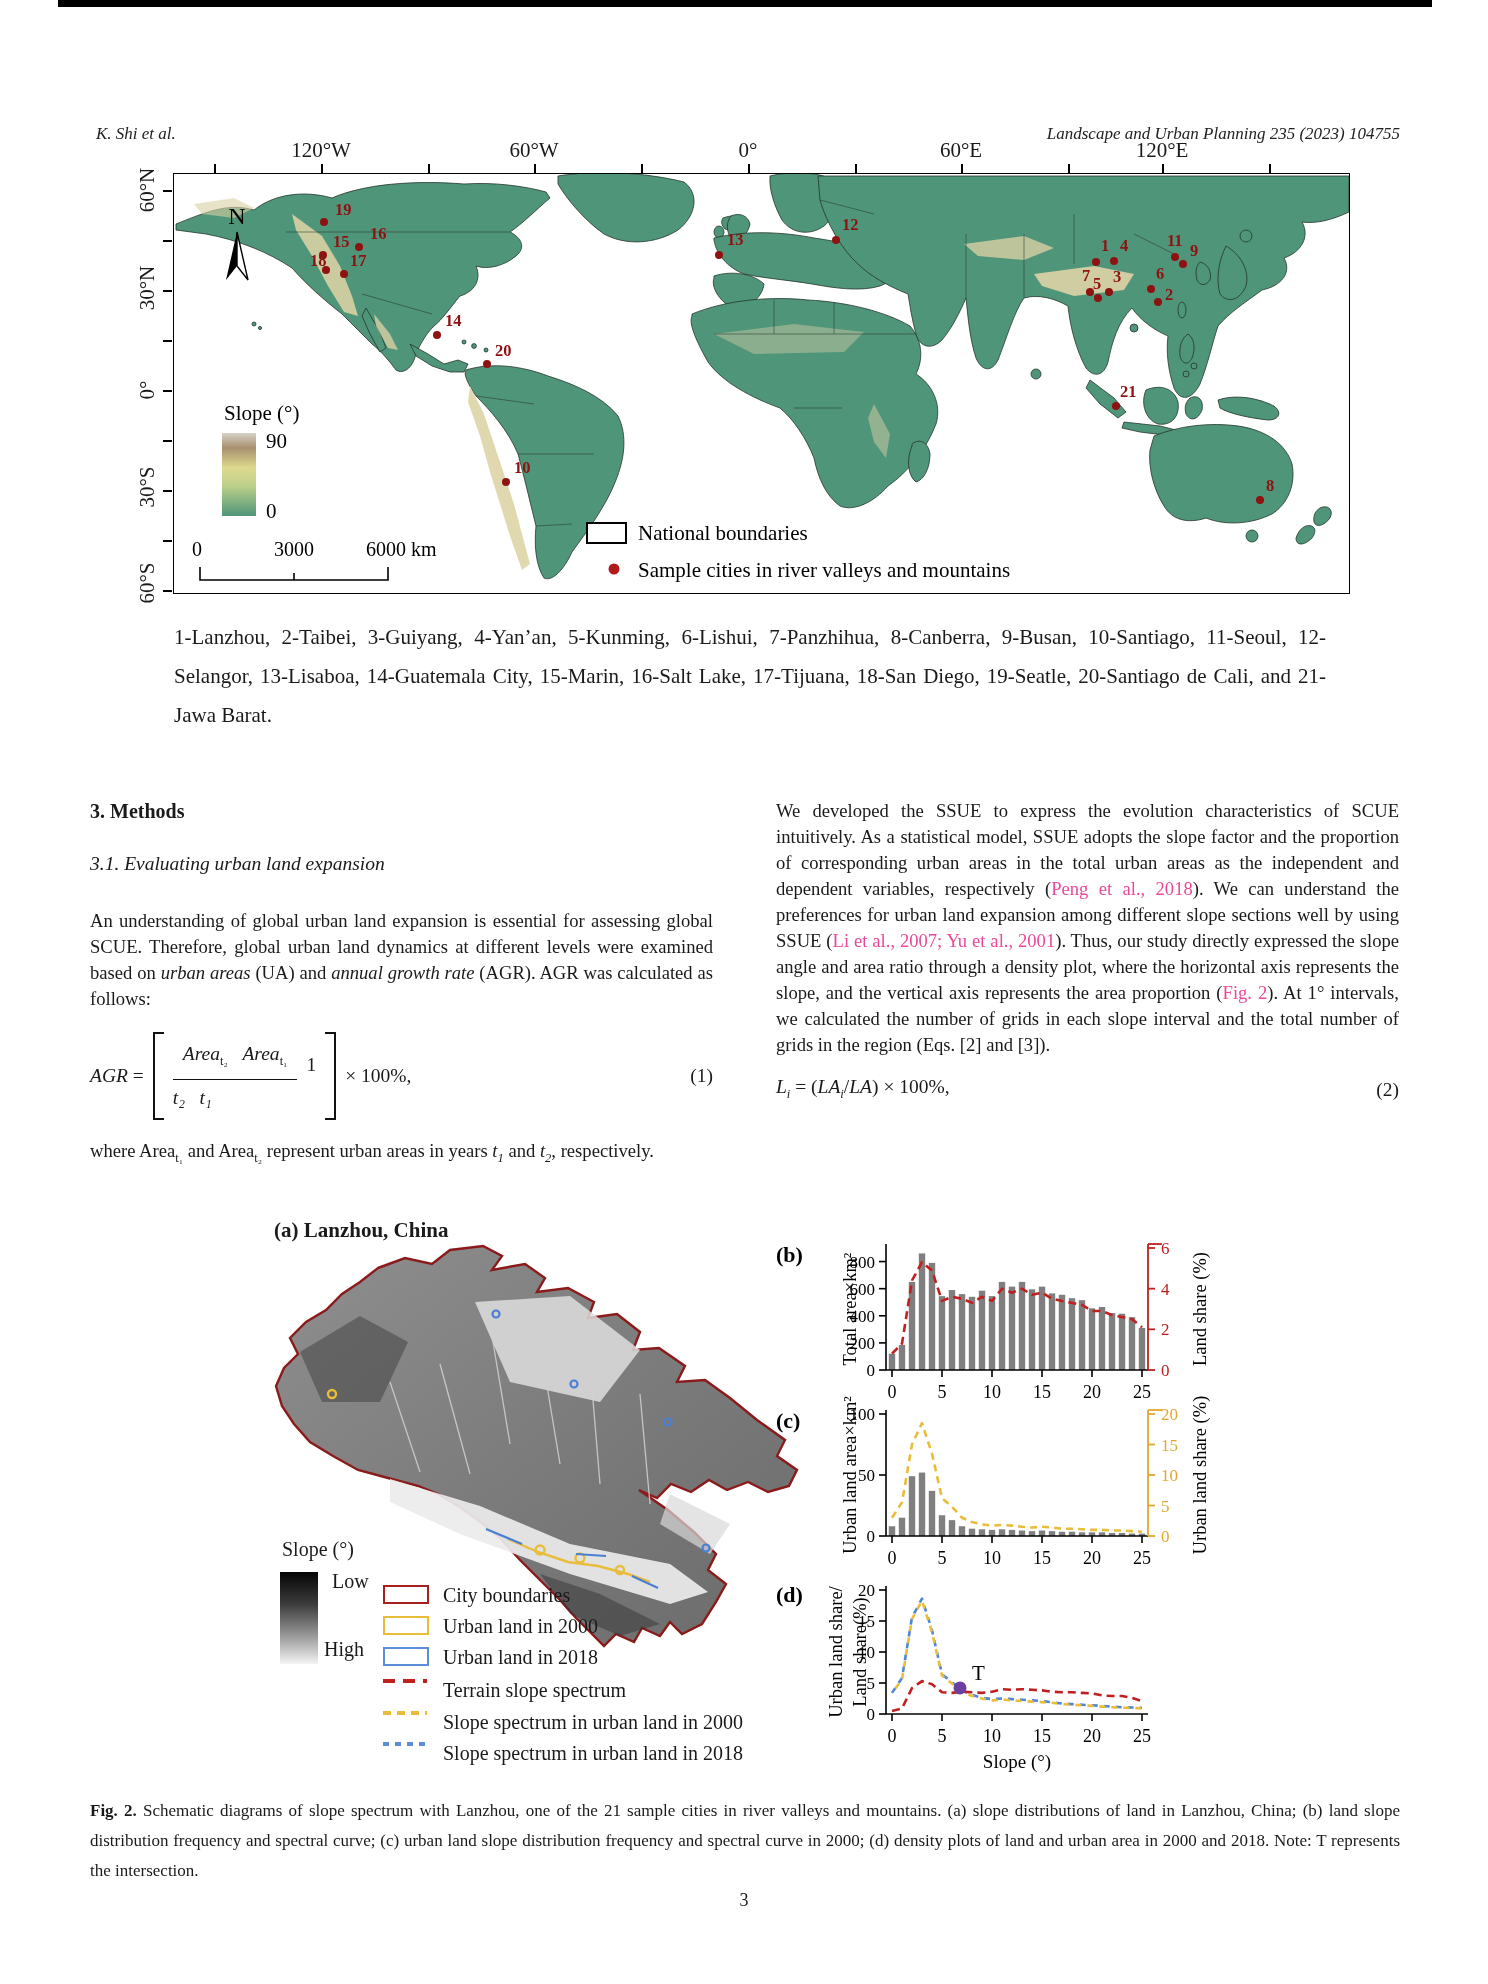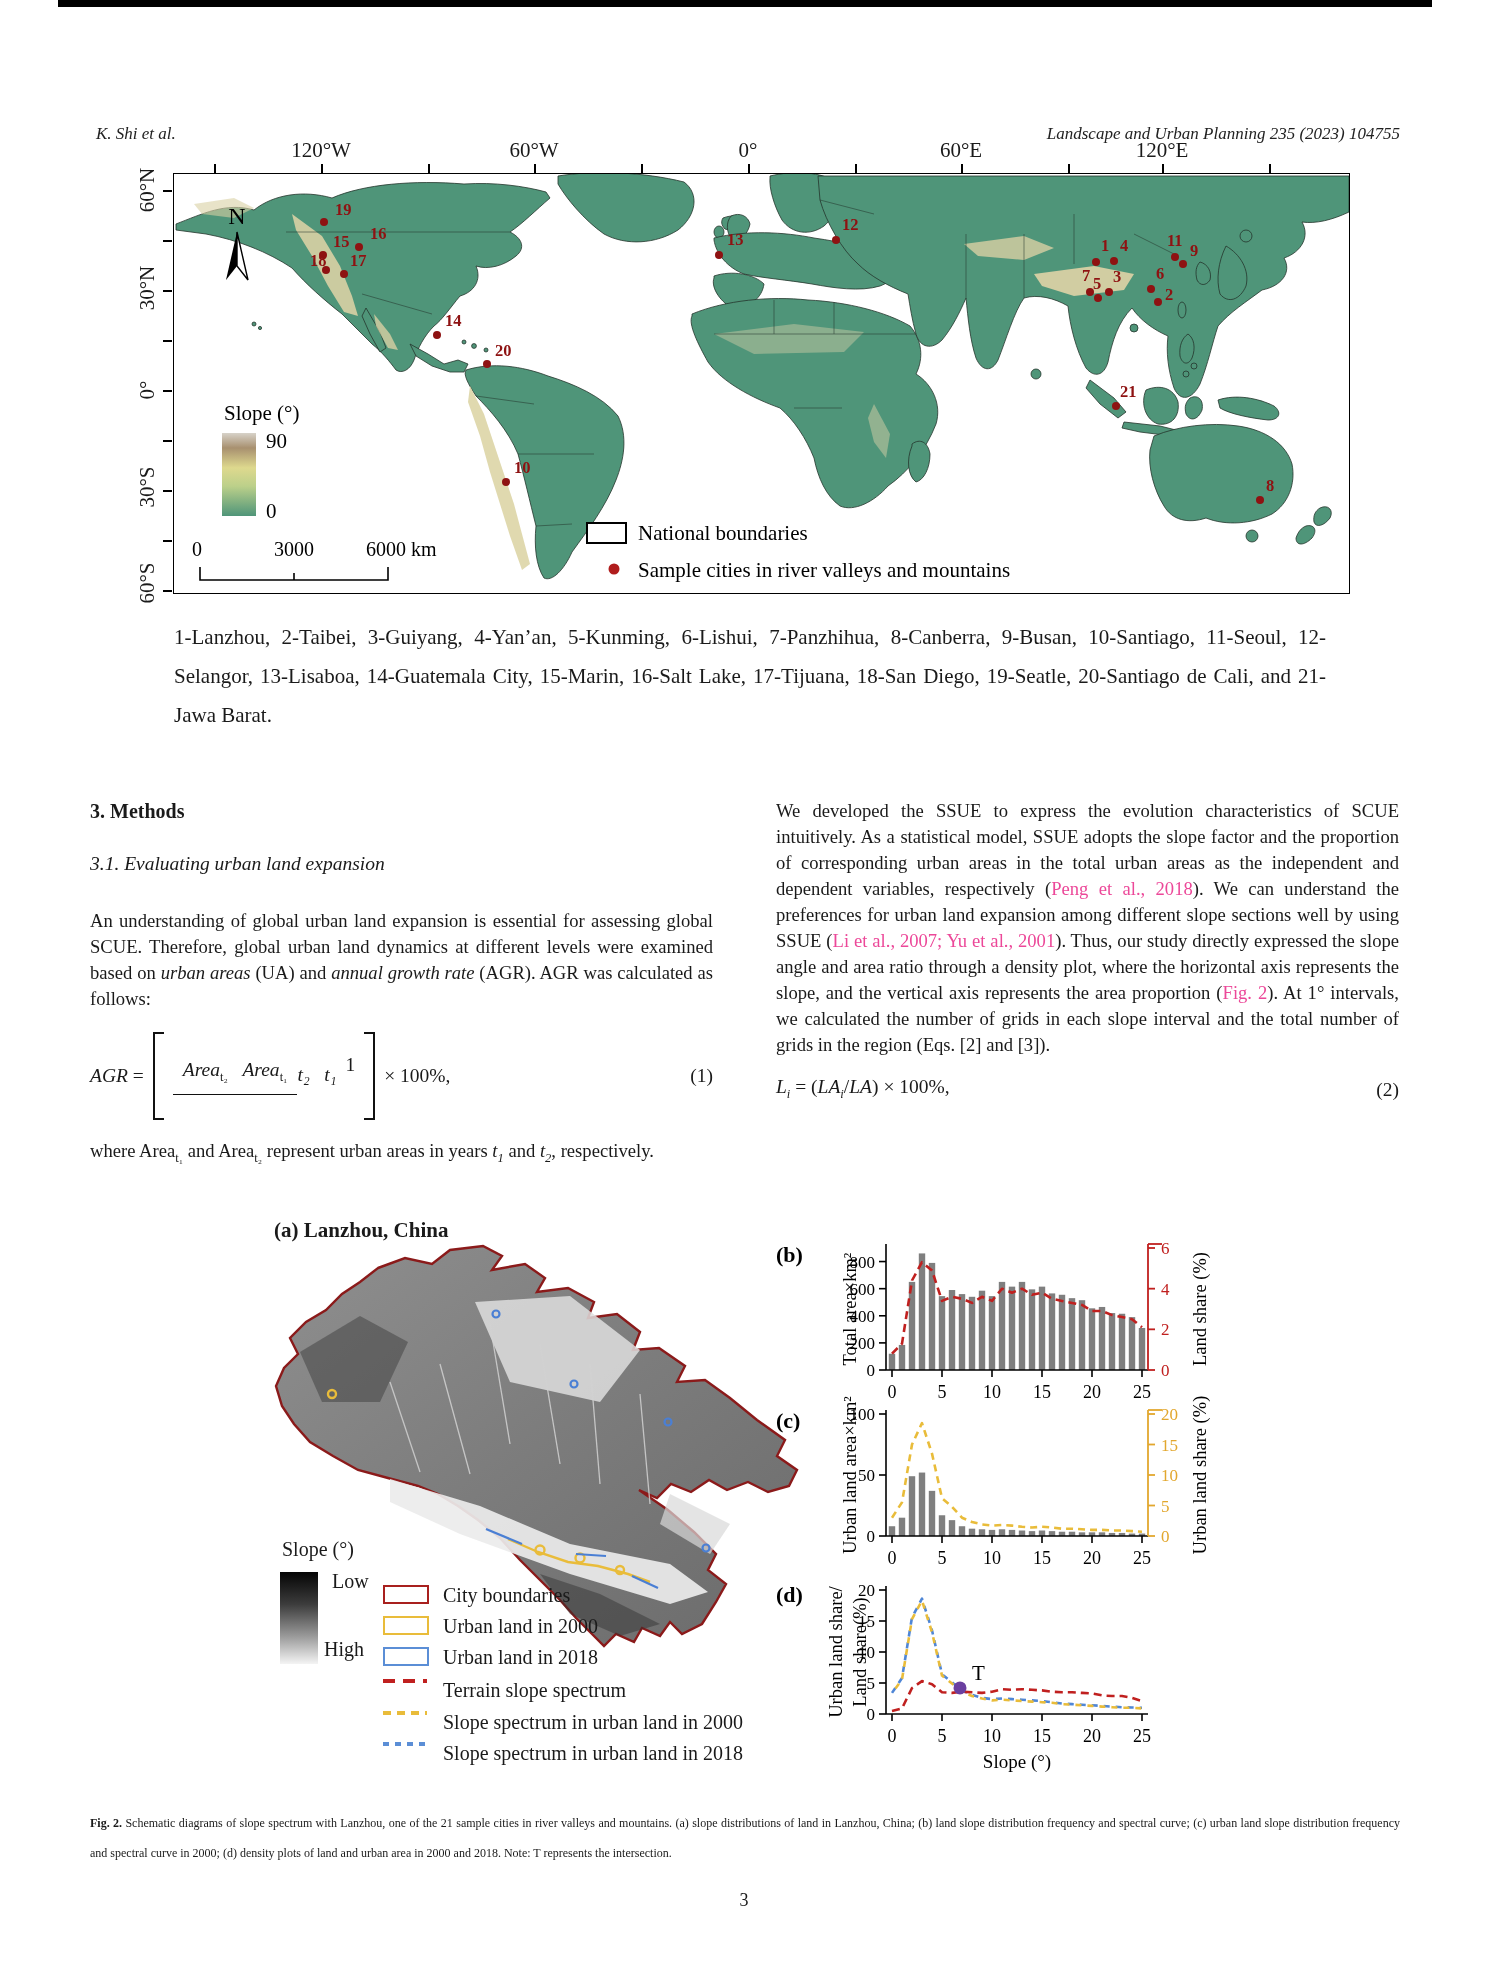--- a/index.html
+++ b/index.html
@@ -30,43 +30,43 @@
   .col h3{font-size:19.5px;margin:0 0 31px 0;font-weight:normal;font-style:italic;}
   .just{text-align:justify;margin:0;}
   .link{color:#ec4899;cursor:pointer;}
   sub{font-size:12.5px;}
 
   .equation{display:flex;align-items:center;gap:9px;font-size:19.5px;position:relative;
             margin:16px 0 14px 0;height:96px;}
   .lbr,.rbr{width:9px;height:84px;flex:0 0 auto;}
   .lbr{border-left:2px solid #111;border-top:2px solid #111;border-bottom:2px solid #111;}
   .rbr{border-right:2px solid #111;border-top:2px solid #111;border-bottom:2px solid #111;}
-  .frac{display:inline-flex;flex-direction:row;}
+  .frac{display:inline-flex;flex-direction:column;}
   .fnum{padding:0 10px 5px 10px;border-bottom:1.6px solid #111;}
   .fden{padding-top:5px;}
   .eqnum{position:absolute;right:0;}
   .eq2{height:40px;margin:12px 0 0 0;}
 
   
   .fig2a{position:absolute;left:240px;top:1232px;width:570px;height:550px;}
   .f2a-title{position:absolute;left:34px;top:-14px;font-size:21px;font-weight:bold;}
   .fig2a svg{position:absolute;left:0;top:0;}
   .f2a-slope-title{position:absolute;left:42px;top:306px;font-size:20px;}
   .f2a-grad{position:absolute;left:40px;top:340px;width:38px;height:92px;
             background:linear-gradient(#050505,#3c3c3c 35%,#9a9a9a 70%,#f4f4f4);}
   .f2a-low{position:absolute;left:92px;top:338px;font-size:20px;}
   .f2a-high{position:absolute;left:84px;top:406px;font-size:20px;}
   .f2a-row{position:absolute;left:143px;height:24px;}
   .f2a-swatch{position:absolute;left:0;top:1px;width:42px;height:15px;border-style:solid;border-width:2.4px;background:#fff;}
   .f2a-dash{position:absolute;left:0;top:8px;width:44px;height:4px;}
   .f2a-lab{position:absolute;left:60px;top:0;font-size:20px;white-space:nowrap;}
 
   .chart{position:absolute;overflow:visible;}
-  .f2-caption{position:absolute;left:90px;top:1796px;width:1310px;font-size:12px;
-              line-height:30px;text-align:justify;margin-top:12px;}
+  .f2-caption{position:absolute;left:90px;top:1796px;width:1310px;font-size:17px;
+              line-height:30px;text-align:justify;}
   .pageno{position:absolute;left:0;top:1890px;width:1488px;text-align:center;font-size:18px;}
 </style>
 </head>
 <body>
 
 <div class="page">
   <div class="topbar"></div>
   <div class="hdr hdr-left">K. Shi et al.</div>
   <div class="hdr hdr-right">Landscape and Urban Planning 235 (2023) 104755</div>
 

